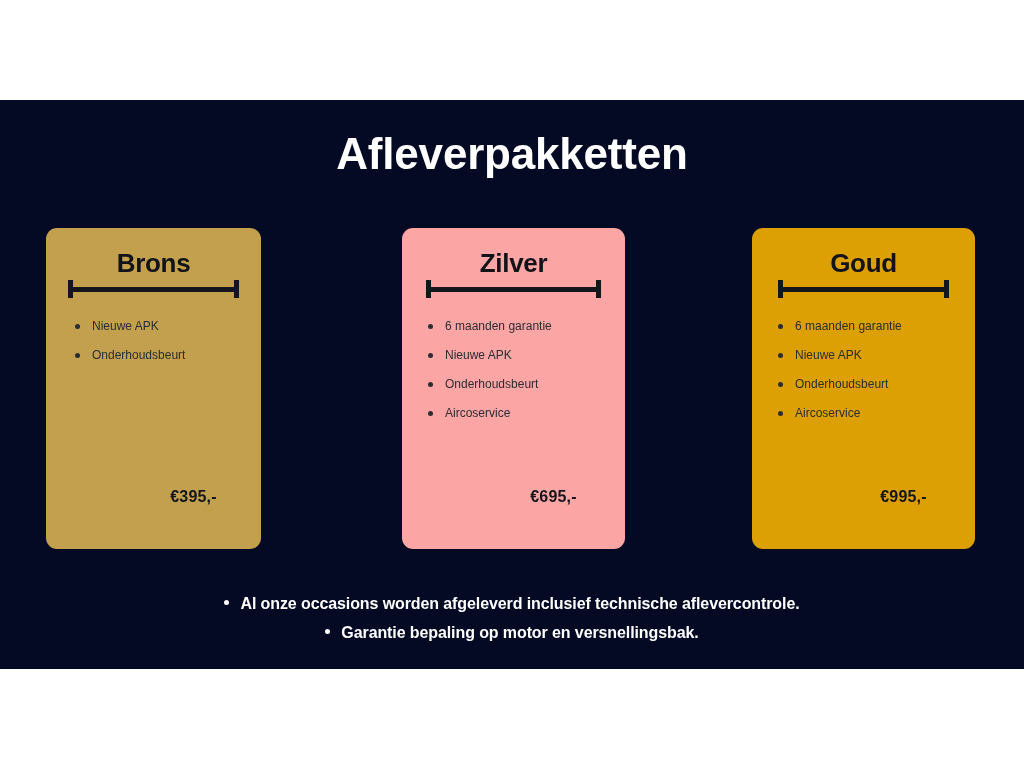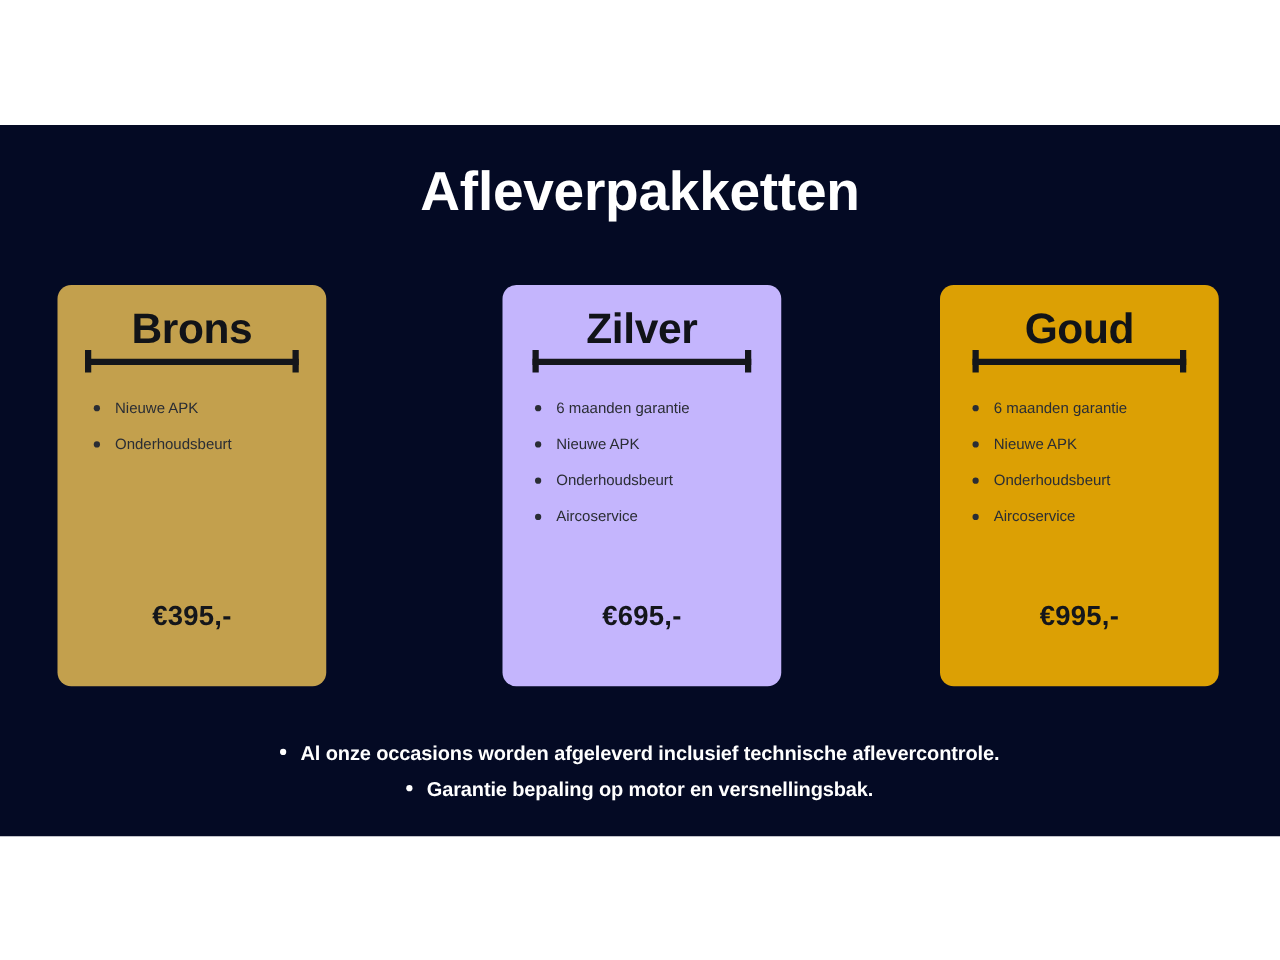--- a/index.html
+++ b/index.html
@@ -56,36 +56,36 @@
     overflow: hidden;
   }
   #card-brons {
     left: 46px;
     width: 215px;
     background: #c3a04d;
   }
   #card-zilver {
     left: 402px;
     width: 223px;
-    background: #c4b5fd;
+    background: #fca5a5;
   }
   #card-goud {
     left: 752px;
     width: 223px;
     background: #dca004;
   }
 
   .card-title {
     position: absolute;
     left: 0;
     top: 14px;
     width: 100%;
     text-align: center;
     color: #111318;
-    font-size: 34px;
+    font-size: 26px;
     font-weight: bold;
     line-height: 42px;
     letter-spacing: -0.3px;
   }
 
   
   .divider {
     position: absolute;
     top: 52px;
     height: 18px;
@@ -143,23 +143,24 @@
     background: #2a2d34;
   }
 
   .price {
     position: absolute;
     left: 0;
     bottom: 43px;
     width: 100%;
     text-align: center;
     color: #14161b;
-    font-size: 22px;
+    font-size: 16px;
     font-weight: bold;
     letter-spacing: 0.2px;
+    padding-left: 40px;
   }
 
   
   #footer-notes {
     position: absolute;
     left: 0;
     top: 589px;
     width: 1024px;
     margin: 0;
     padding: 0;

